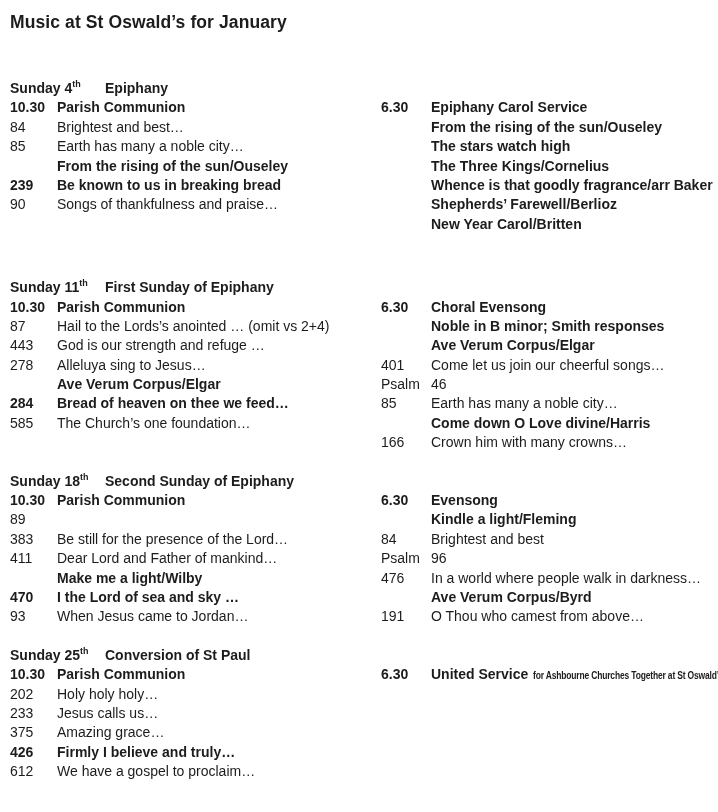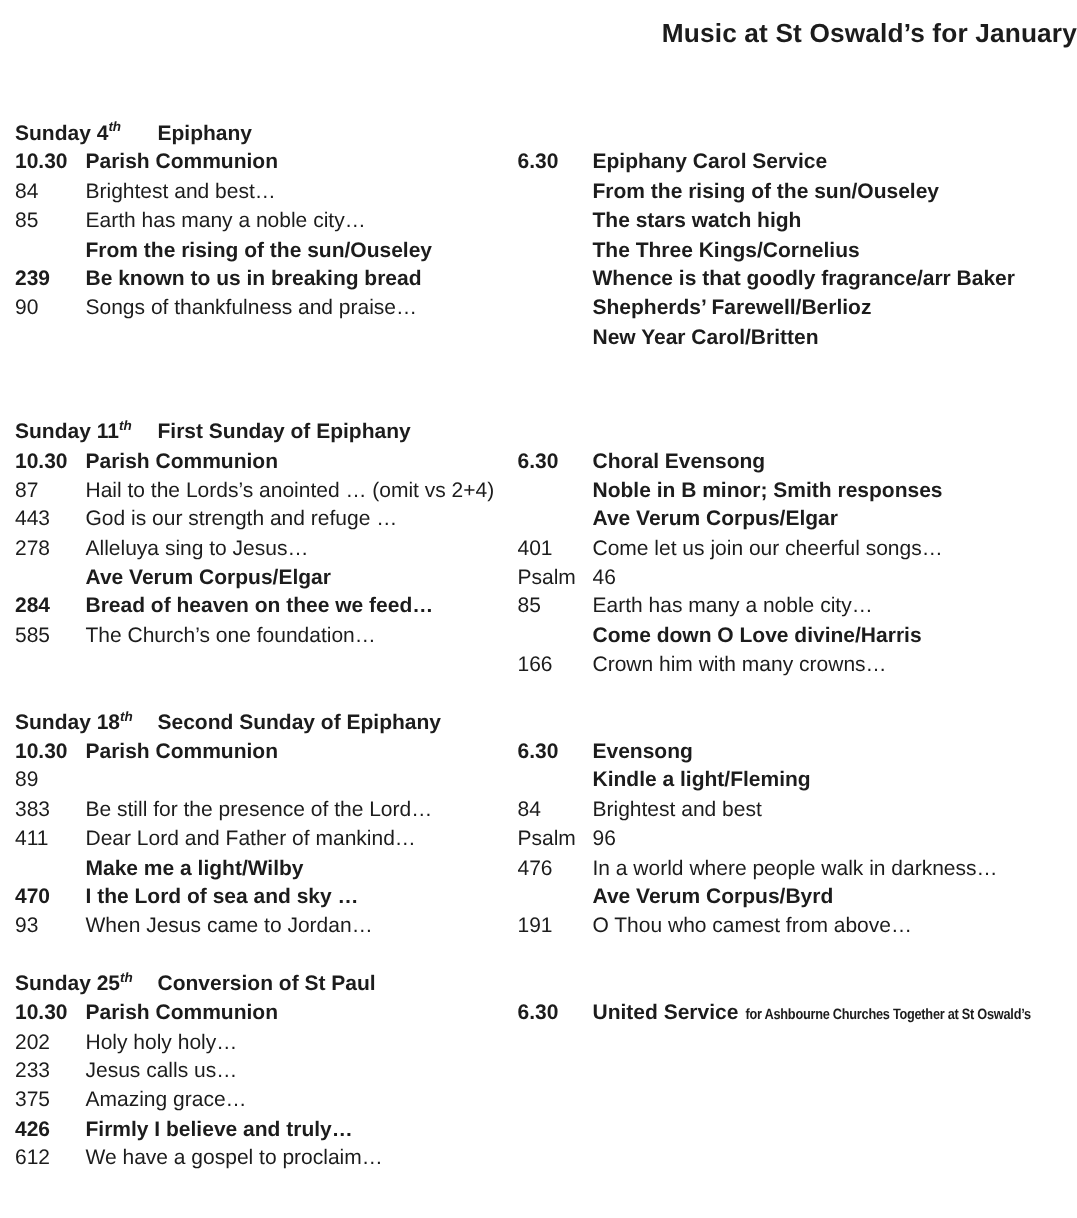--- a/index.html
+++ b/index.html
@@ -5,42 +5,42 @@
   html, body { margin:0; padding:0; background:#ffffff; }
   body {
     width:718px; height:812px; overflow:hidden;
     font-family:"Liberation Sans", sans-serif;
     color:#1c1c1c;
     -webkit-font-smoothing:antialiased;
   }
   .page { padding:11px 0 0 10px; }
   .doc-title {
     font-size:17.5px; font-weight:700; line-height:22px;
-    margin:0 0 46px 11px; letter-spacing:0.1px;text-align:right;
+    margin:0 0 46px 0; letter-spacing:0.1px;
   }
   section.sunday-section { margin:0; }
   section.sunday-section:nth-of-type(2) { margin-top:44px; }
   section.sunday-section:nth-of-type(3) { margin-top:19px; }
   section.sunday-section:nth-of-type(4) { margin-top:19px; }
   .sec-header {
     display:flex; height:19.4px; line-height:19.4px;
     font-size:14px; font-weight:700; white-space:nowrap;
   }
   .date-cell { width:95px; flex-shrink:0; }
-  .date-cell sup { font-size:9px; line-height:0; vertical-align:super;font-style:italic; }
+  .date-cell sup { font-size:9px; line-height:0; vertical-align:super; }
   .columns { display:flex; align-items:flex-start; }
   .col { display:flex; flex-direction:column; }
   .col-left { width:335px; flex-shrink:0; }
   .col-right { flex:1; min-width:0; }
   .row {
     display:flex; height:19.4px; line-height:19.4px;
     font-size:14px; white-space:nowrap;
   }
   .col-left .num { width:47px; flex-shrink:0; }
-  .col-right .num { width:50px; flex-shrink:0; }
+  .col-right .num { width:50px; flex-shrink:0;margin-left:36px; }
   .row.bold { font-weight:700; }
   .suffix {
     display:inline-block; font-size:10px; font-weight:700;
     letter-spacing:-0.2px; margin-left:5px;
     transform:scaleX(0.85); transform-origin:left center;
   }
 </style>
 </head>
 <body>
 

